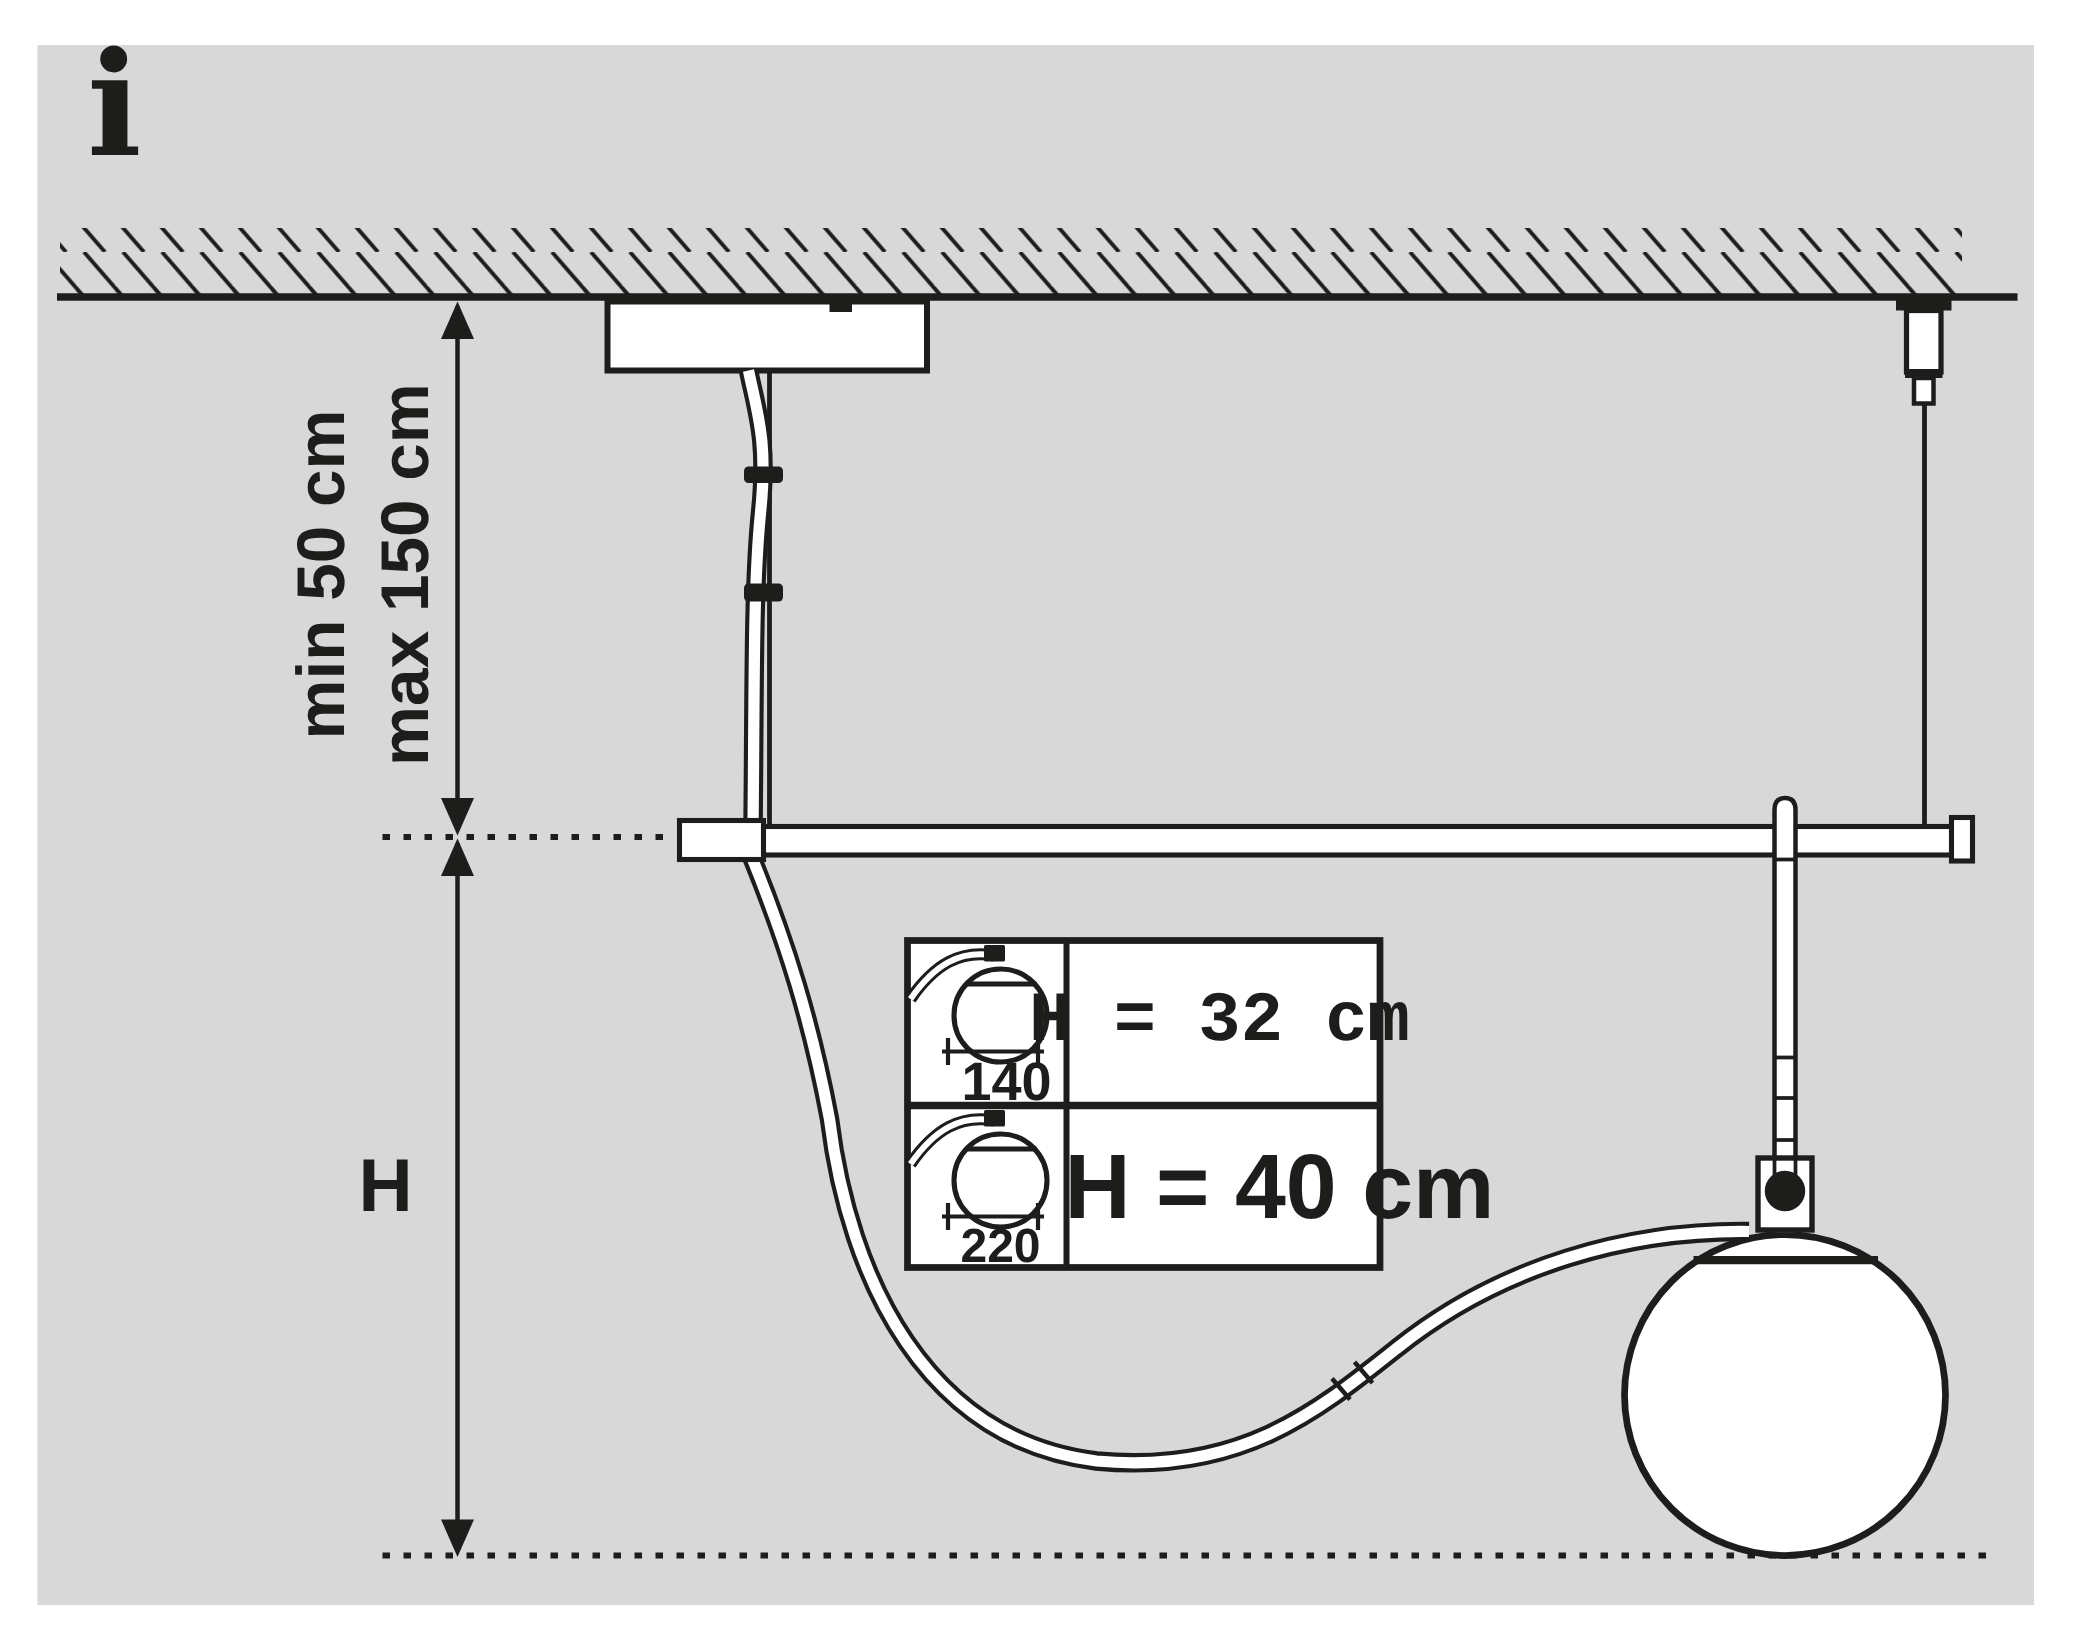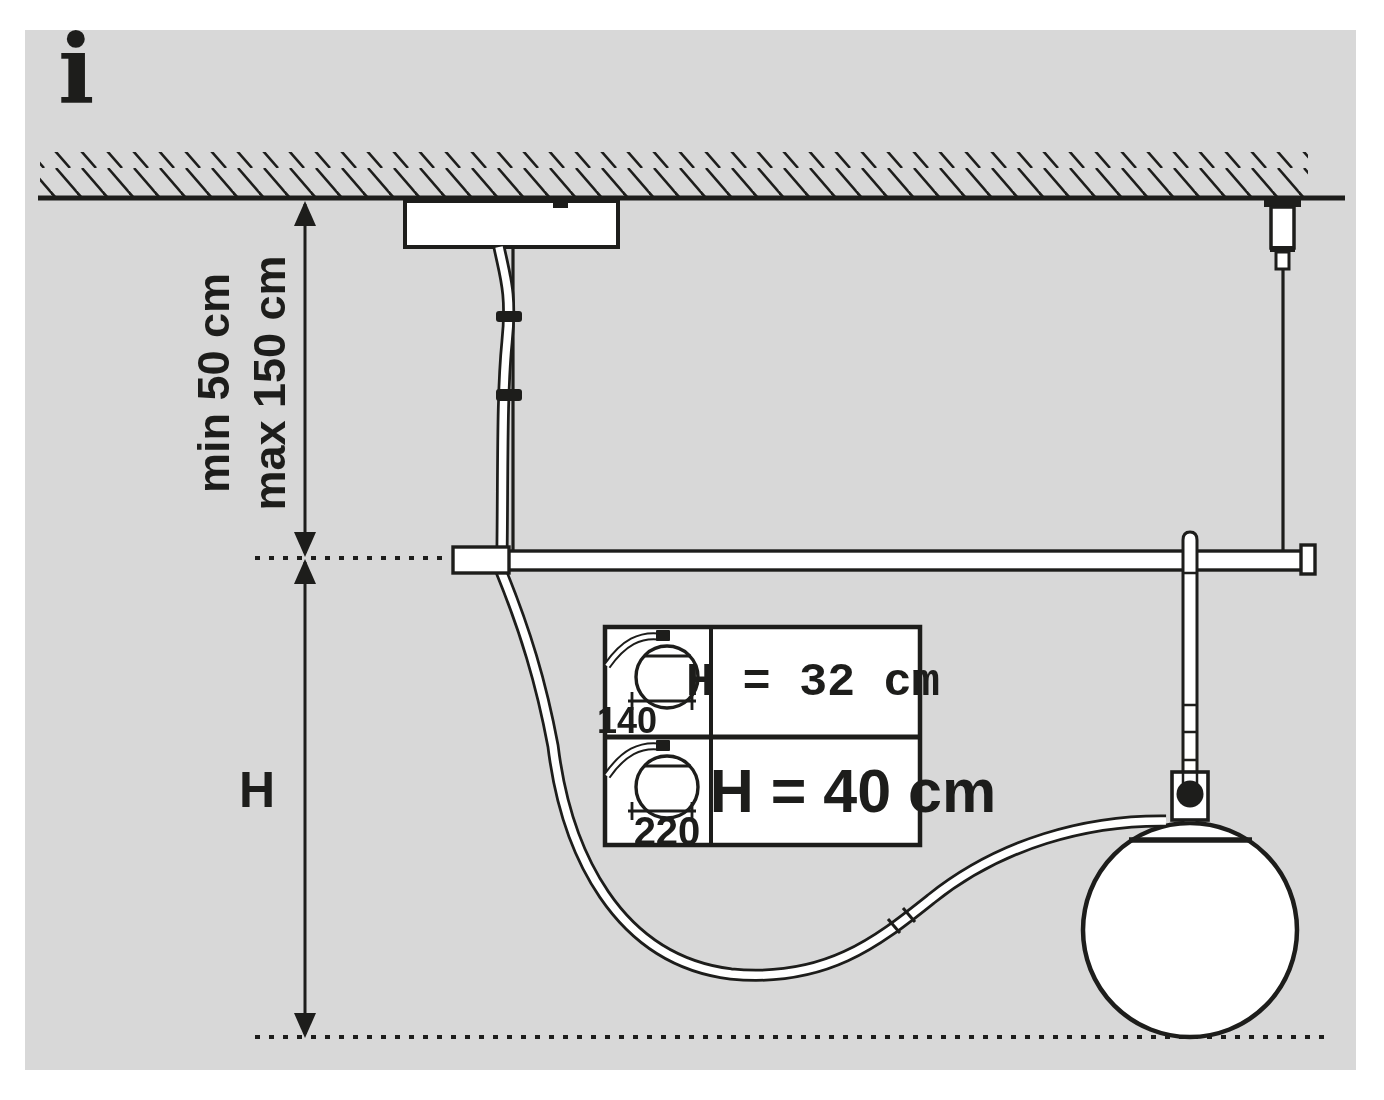--- a/index.html
+++ b/index.html
@@ -22,22 +22,22 @@
     font-size:96px;line-height:1;color:#1d1d1b;
   }
   .lbl-susp{
     left:242px;top:383px;
     transform:translate(-50%,-50%) rotate(-90deg);
     font-size:45px;line-height:56px;text-align:center;
   }
   .lbl-H{left:257px;top:790px;font-size:50px;}
   .tbl-h1{left:813px;top:682px;font-size:47px;font-family:Liberation Mono, monospace;}
   .tbl-h2{left:853px;top:791px;font-size:61px;}
-  .tbl-d1{left:627px;top:721px;font-size:36px;}
-  .tbl-d2{left:667px;top:831px;font-size:40px;}
+  .tbl-d1{left:671px;top:721px;font-size:36px;}
+  .tbl-d2{left:667px;top:831px;font-size:32px;}
 </style>
 </head>
 <body>
 
 <div class="canvas">
 
   <svg width="1331" height="1040" viewBox="0 0 1331 1040">
     <defs>
       <pattern id="hatch" width="26" height="46" patternUnits="userSpaceOnUse">
         <line x1="-21" y1="0" x2="19" y2="46" stroke="#1d1d1b" stroke-width="2.6"></line>

